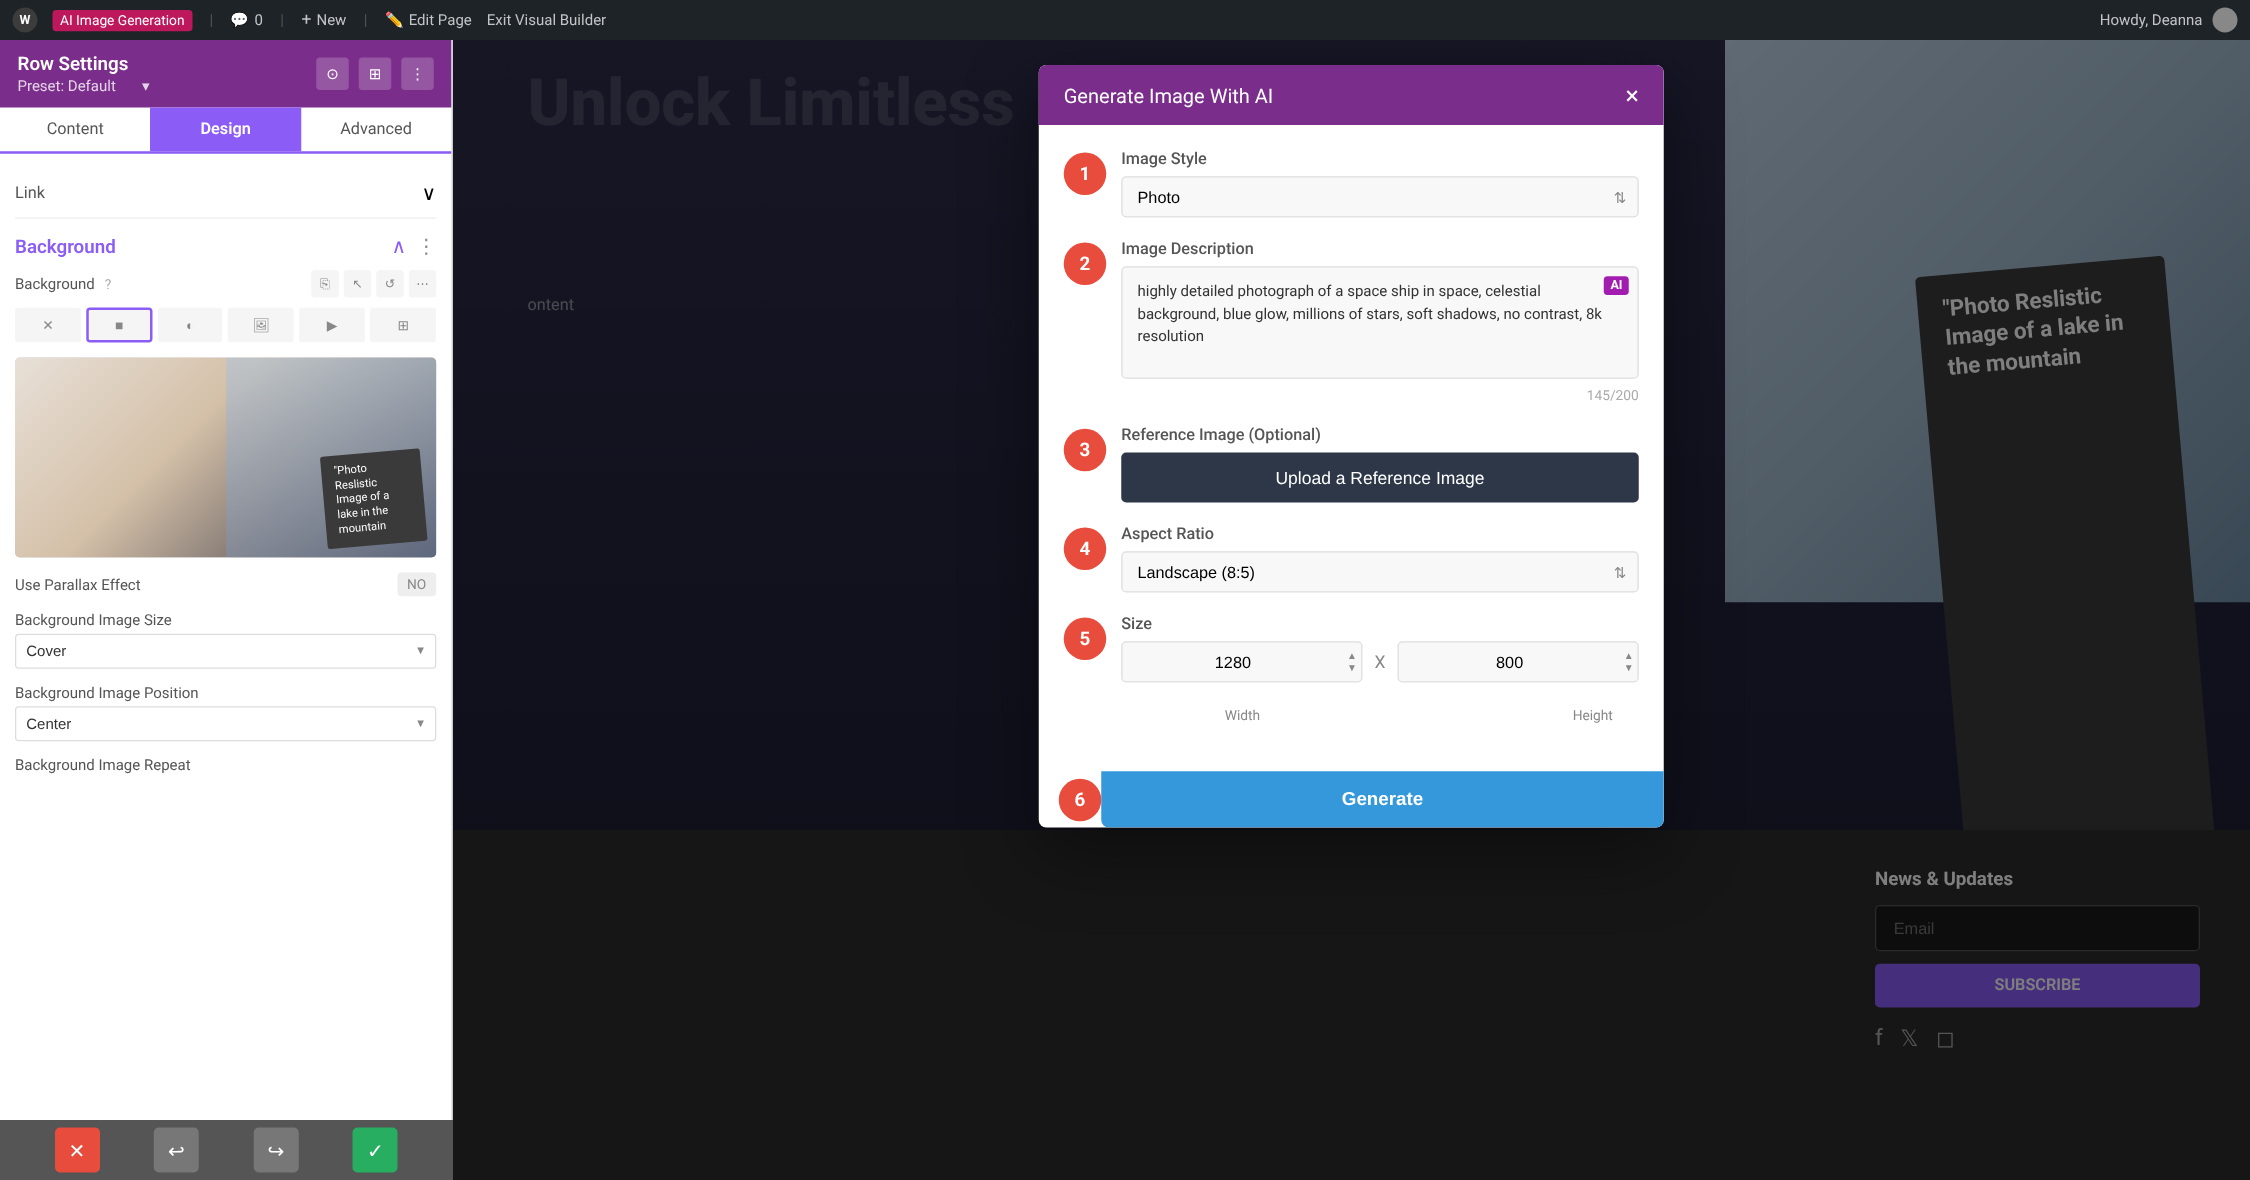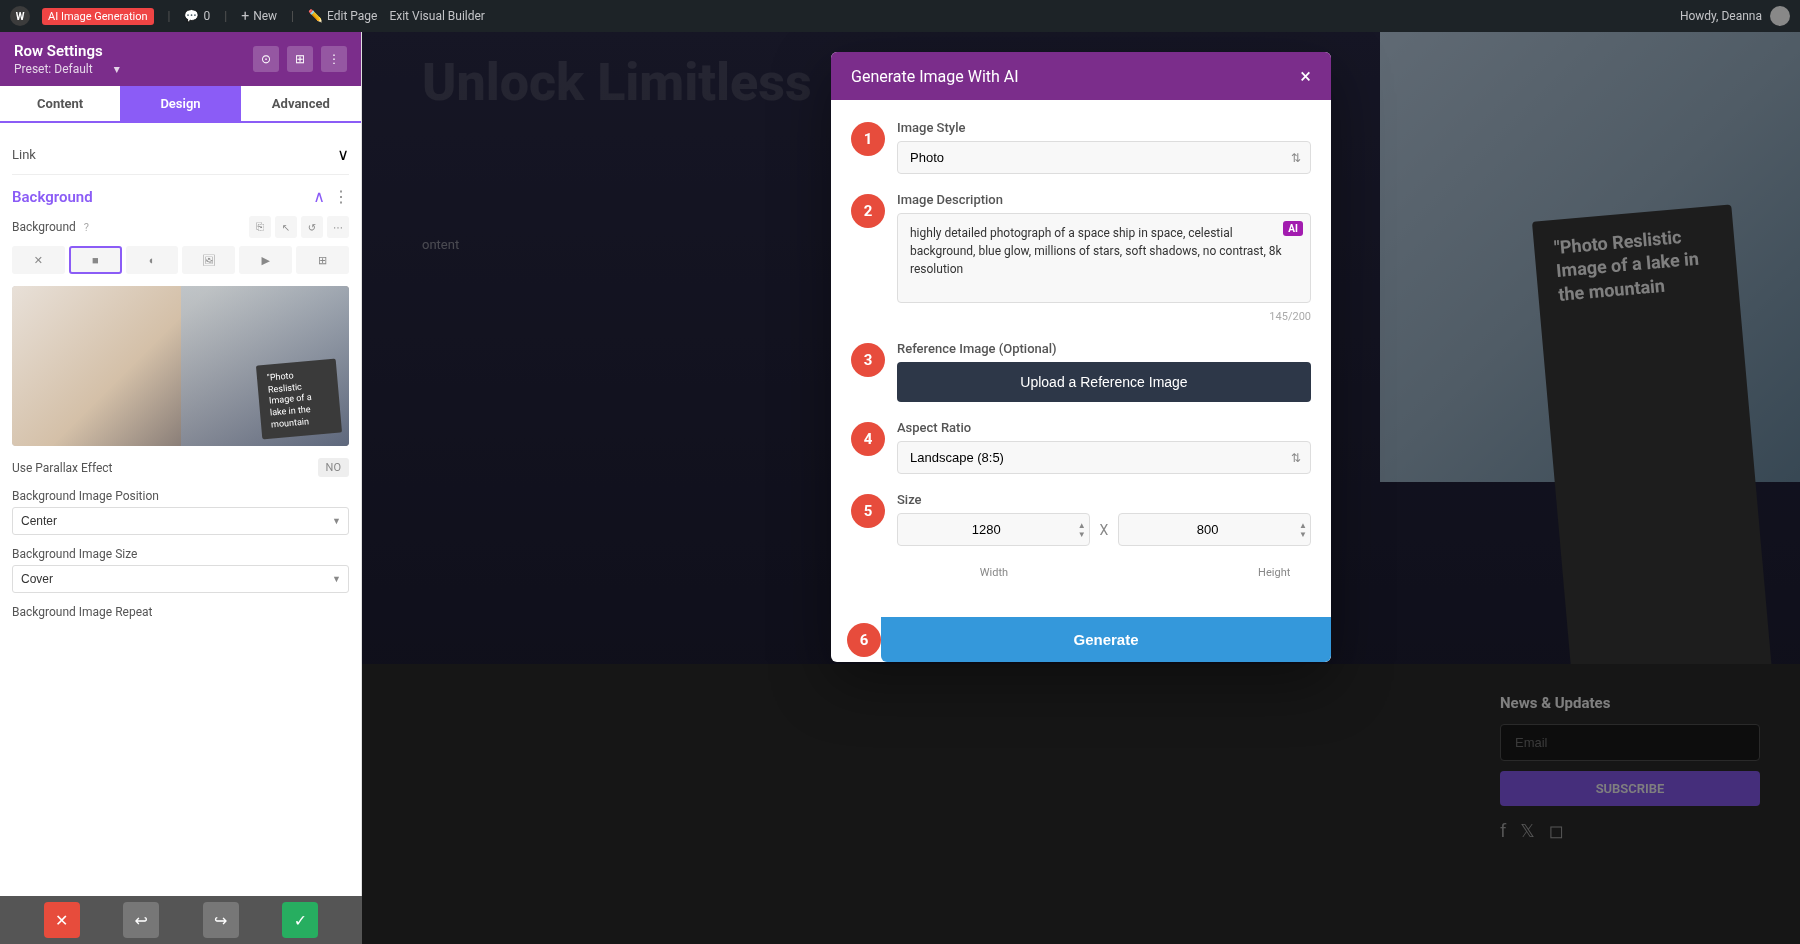--- a/index.html
+++ b/index.html
@@ -20,21 +20,21 @@
       z-index: 1000;
     }
     .admin-bar .wp-logo {
       width: 20px; height: 20px;
       background: #3c3c3c;
       border-radius: 50%;
       display: flex; align-items: center; justify-content: center;
       color: white; font-size: 10px; font-weight: bold;
     }
     .admin-bar .ai-badge {
-      background: #ef4444; color: white; border-radius: 3px;
+      background: #be185d; color: white; border-radius: 3px;
       padding: 2px 6px; font-size: 11px;
     }
     .admin-bar .divider { color: #555; margin: 0 2px; }
     .admin-bar .comment-count {
       display: flex; align-items: center; gap: 4px;
     }
     .admin-bar .add-new { color: #c3c4c7; cursor: pointer; display: flex; align-items: center; gap: 4px; }
     .admin-bar .plus-icon { font-size: 14px; }
     .admin-bar .edit-page { color: #c3c4c7; cursor: pointer; display: flex; align-items: center; gap: 4px; }
     .admin-bar .exit-builder { color: #c3c4c7; cursor: pointer; }
@@ -69,21 +69,20 @@
     }
 
     
     .sidebar-tabs {
       display: flex;
       border-bottom: 2px solid #8b5cf6;
     }
     .tab {
       flex: 1; padding: 10px; text-align: center; font-size: 13px; cursor: pointer;
       color: #555;
-      font-weight: bold;
     }
     .tab.active { background: #8b5cf6; color: white; font-weight: 600; }
 
     
     .sidebar-content { flex: 1; overflow-y: auto; padding: 12px; }
     .collapsed-section {
       display: flex; align-items: center; justify-content: space-between;
       padding: 10px 0; border-bottom: 1px solid #eee; cursor: pointer;
     }
     .collapsed-section-title { font-size: 13px; color: #555; }
@@ -462,33 +461,33 @@
           <div style="position:absolute;bottom:10px;right:10px;background:#3a3a3a;color:white;padding:8px 10px;font-size:9px;transform:rotate(-5deg);width:80px;line-height:1.3;border-radius:2px;">"Photo Reslistic Image of a lake in the mountain</div>
         </div>
       </div>
 
       <div class="toggle-row">
         <span class="toggle-label">Use Parallax Effect</span>
         <div class="toggle-no">NO</div>
       </div>
 
       <div class="field-row">
+        <div class="field-label">Background Image Size</div>
+        <div class="field-select-wrapper">
+          <select class="field-select">
+            <option>Cover</option>
+          </select>
+        </div>
+      </div>
+
+      <div class="field-row">
         <div class="field-label">Background Image Position</div>
         <div class="field-select-wrapper">
           <select class="field-select">
             <option>Center</option>
-          </select>
-        </div>
-      </div>
-
-      <div class="field-row">
-        <div class="field-label">Background Image Size</div>
-        <div class="field-select-wrapper">
-          <select class="field-select">
-            <option>Cover</option>
           </select>
         </div>
       </div>
 
       <div class="field-row">
         <div class="field-label">Background Image Repeat</div>
       </div>
     </div>
   </div>
 

